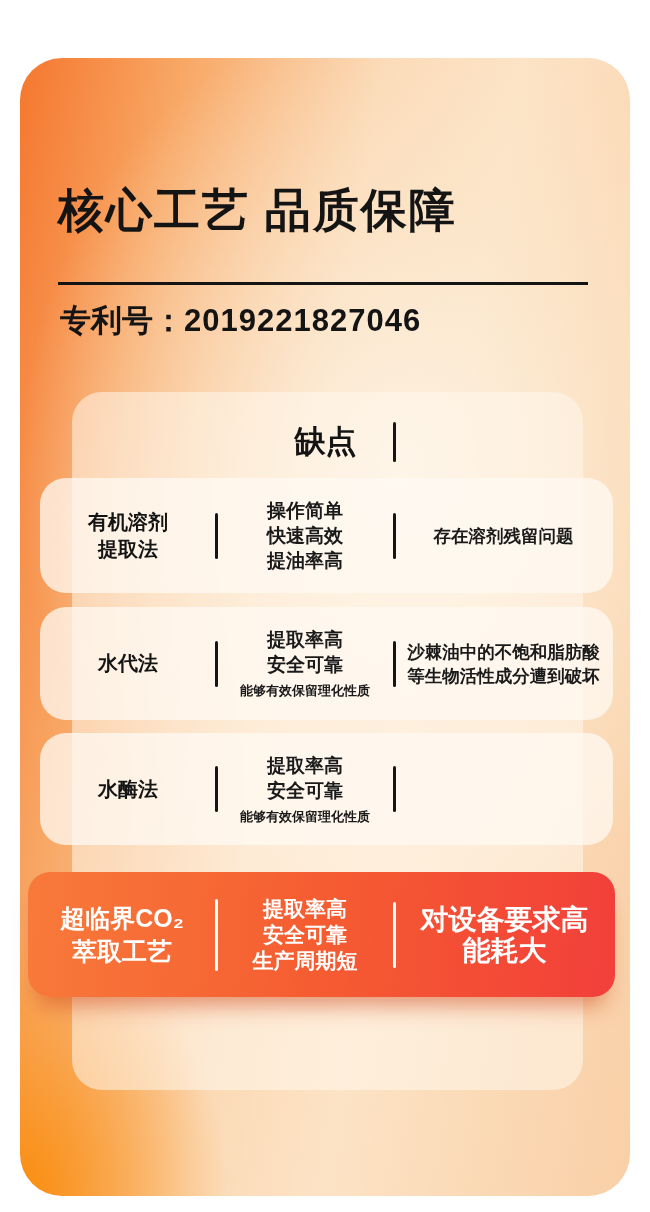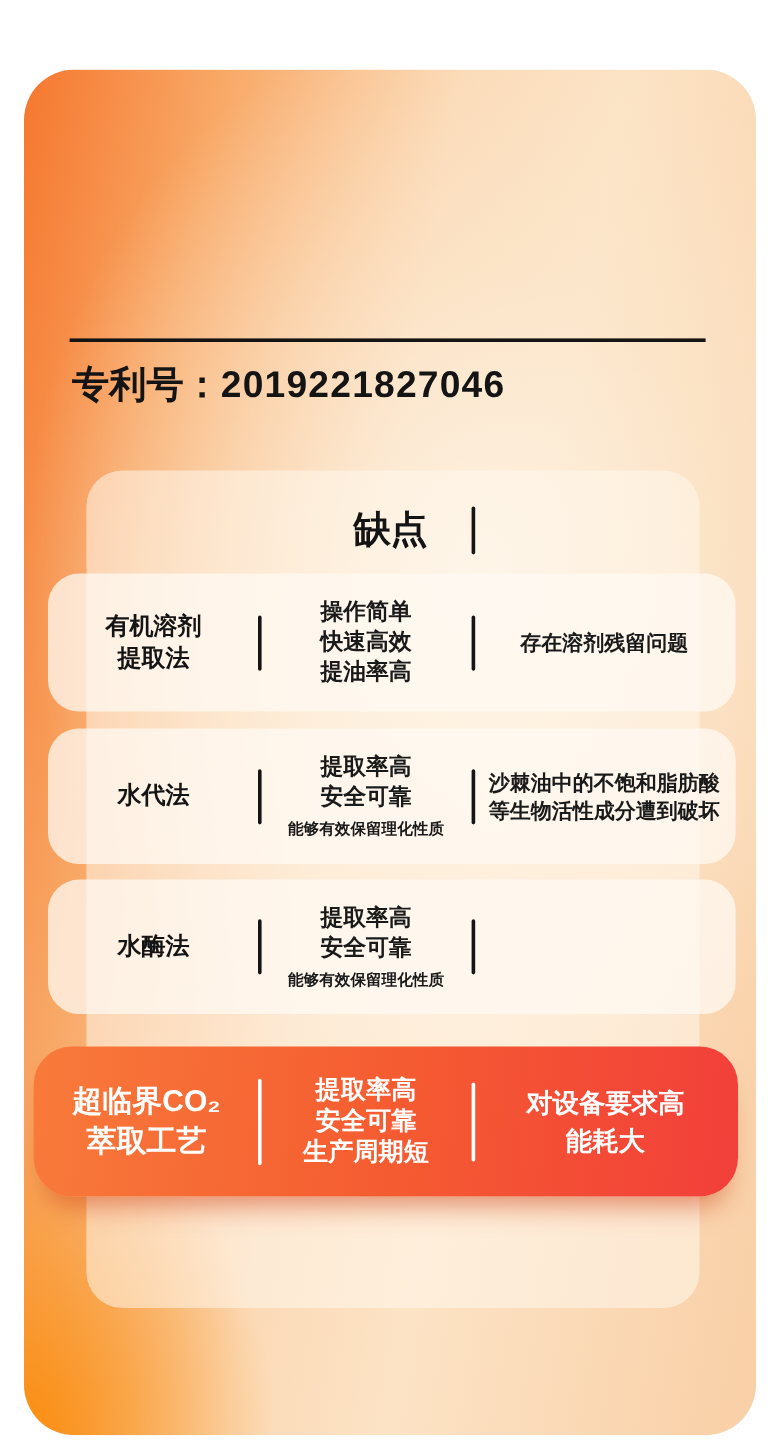--- a/index.html
+++ b/index.html
@@ -76,42 +76,43 @@
 
   .m-line { font-size:20px; font-weight:800; color:#141414; line-height:27px; white-space:nowrap; }
   .a-line { font-size:19px; font-weight:700; color:#1a1a1a; line-height:25px; white-space:nowrap; }
   .a-note { font-size:13px; font-weight:700; color:#1a1a1a; margin-top:5px; white-space:nowrap; }
   .d-line { font-size:17.5px; font-weight:600; color:#1a1a1a; line-height:24px; white-space:nowrap; }
 
   
   .highlight-row {
     position:absolute; left:8px; top:814px; width:587px; height:125px;
     display:flex; align-items:center;
-    border-radius:32px;
+    border-radius:22px;
     background:linear-gradient(95deg, #f87a3a 0%, #f55c31 50%, #f23f3a 100%);
     box-shadow:0 18px 22px -10px rgba(205,65,20,0.55);
   }
   .highlight-row .c-method { width:188px; }
   .highlight-row .c-adv    { width:178px; }
   .highlight-row .c-dis    { width:221px; }
   .highlight-row .vdiv { background:#ffffff; width:3px; }
   .highlight-row .vdiv.p1 { left:187px; height:72px; }
   .highlight-row .vdiv.p2 { left:365px; height:66px; }
 
   .hm-line { font-size:25px; font-weight:800; color:#ffffff; line-height:33px; white-space:nowrap; }
   .ha-line { font-size:21px; font-weight:800; color:#ffffff; line-height:26px; white-space:nowrap; }
   .ha-note { font-size:17px; font-weight:800; color:#ffffff; margin-top:3px; white-space:nowrap; }
-  .hd-line { font-size:22px; font-weight:800; color:#ffffff; line-height:31px; white-space:nowrap; }
+  .hd-line { font-size:28px; font-weight:800; color:#ffffff; line-height:31px; white-space:nowrap; }
 </style>
 </head>
 <body>
 
 <div class="screen">
   <div class="card">
 
+    <div class="title">核心工艺 品质保障</div>
 
     <div class="hline"></div>
 
     <div class="patent"><span>专利号：</span><span class="num">2019221827046</span></div>
 
     <div class="panel"></div>
 
     <div class="trow header-row">
       <div class="cell c-method"></div>
       <div class="cell c-dis hcell">缺点</div>

